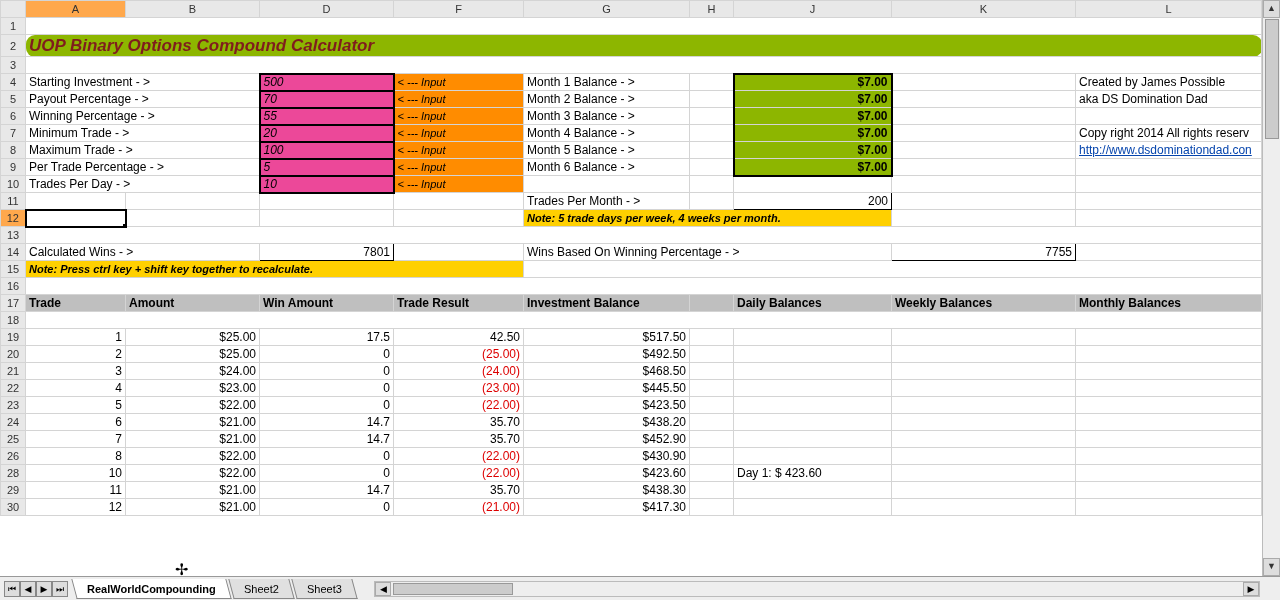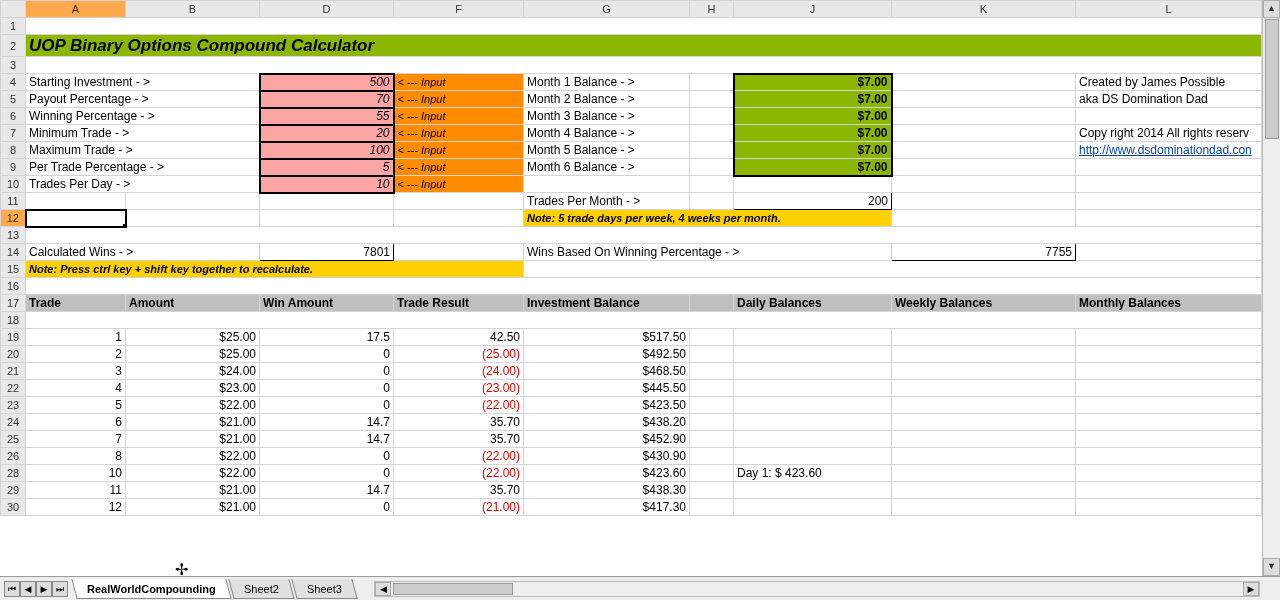--- a/index.html
+++ b/index.html
@@ -8,23 +8,23 @@
   .vscroll { position: absolute; right: 0; top: 0; width: 18px; height: 576px; background: #eee; border-left: 1px solid #bbb; }
   .vscroll .arrow { height: 18px; background: #ddd; border: 1px solid #aaa; text-align: center; line-height: 14px; font-size: 9px; color: #333; }
   .vscroll .thumb { position: absolute; top: 19px; left: 2px; width: 14px; height: 120px; background: #ccc; border: 1px solid #999; }
   .grid { position: absolute; left: 0; top: 0; right: 18px; bottom: 0; overflow: hidden; }
   table { border-collapse: collapse; table-layout: fixed; width: 1262px; }
   td, th { border: 1px solid #d4d4d4; height: 17px; padding: 0 3px; font-size: 12px; white-space: nowrap; overflow: hidden; }
   th { background: #e8e8e8; font-weight: normal; text-align: center; color: #333; font-size: 11px; }
   .colA { width: 100px; } .colB { width: 134px; } .colD { width: 134px; } .colF { width: 130px; }
   .colG { width: 166px; } .colH { width: 44px; } .colJ { width: 158px; } .colK { width: 184px; } .colL { width: 186px; }
   .sel-col { background: #ffa84c; }
-  .title-row td.cell { background: #8db600; font-weight: bold; font-size: 17px; font-style: italic; color: #000000; }
+  .title-row td.cell { background: #8db600; font-weight: bold; font-size: 17px; font-style: italic; color: #7f1d1d; border-radius: 9px; }
   .bold { font-weight: normal; }
-  .input-cell { background: #fca5a5; text-align: right; font-style: italic; border: 2px solid #000; }
+  .input-cell { background: #ec4899; text-align: left; font-style: italic; border: 2px solid #000; }
   .input-lbl { background: #ff8c00; font-style: italic; font-size: 11px; }
   .green-cell { background: #8db600; text-align: right; font-weight: bold; border-left: 2px solid #000; border-right: 2px solid #000; }
   .green-top { border-top: 2px solid #000; }
   .green-bot { border-bottom: 2px solid #000; }
   .boxed { border: 1.5px solid #000; text-align: right; }
   .note-row { background: #ffd000; font-weight: bold; font-style: italic; font-size: 11px; margin-top: 30px; }
   .hdr-row { background: #bfbfbf; font-weight: bold; margin-top: 12px; }
   .right { text-align: right; }
   .neg { color: #d00; }
   .link { color: #0645ad; text-decoration: underline; }

